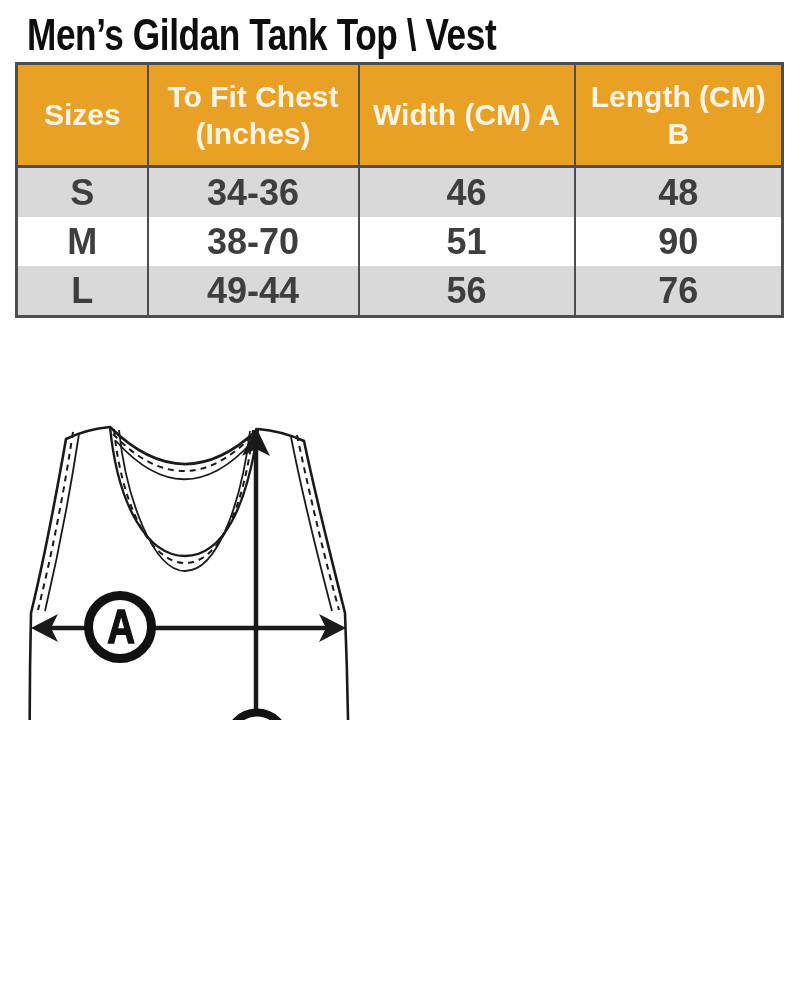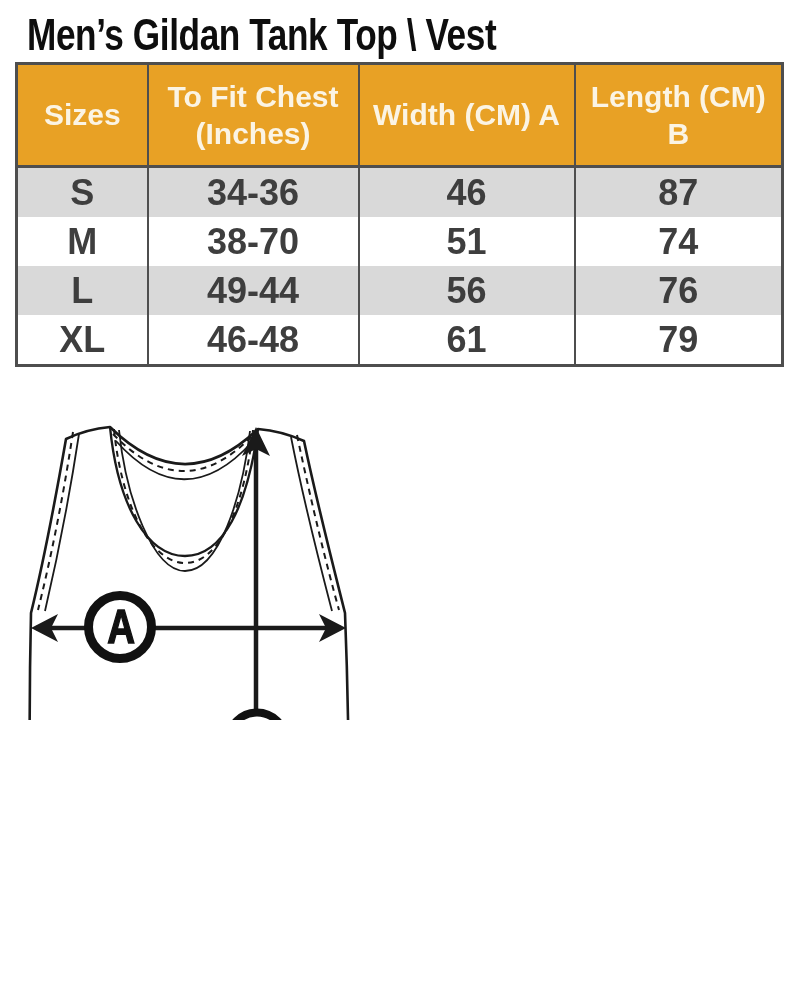--- a/index.html
+++ b/index.html
@@ -71,39 +71,33 @@
         <th><span>Width (CM) A</span></th>
         <th><span>Length  (CM)
 B</span></th>
       </tr>
     </thead>
     <tbody>
       <tr>
         <td>S</td>
         <td>34-36</td>
         <td>46</td>
-        <td>87</td>
+        <td>48</td>
       </tr>
       <tr>
         <td>M</td>
         <td>38-70</td>
         <td>51</td>
-        <td>74</td>
+        <td>90</td>
       </tr>
       <tr>
         <td>L</td>
         <td>49-44</td>
         <td>56</td>
         <td>76</td>
-      </tr>
-      <tr>
-        <td>XL</td>
-        <td>46-48</td>
-        <td>61</td>
-        <td>79</td>
       </tr>
     </tbody>
   </table>
 
   <svg class="diagram-svg" width="812" height="592" viewBox="0 408 812 592" xmlns="http://www.w3.org/2000/svg">
 
     <path d="M 66,439 Q 87,429 110,427 Q 184,500 258,429 Q 282,431 304,441
              C 317,503 333,565 345,613 Q 352,790 346,967
              C 331,980 288,989 212,989 C 132,989 68,977 35,964
              Q 27,790 31,613 C 43,564 55,502 66,439 Z" fill="#EDEDED" class="tank-line" stroke-width="2.6" stroke-linejoin="round"></path>

